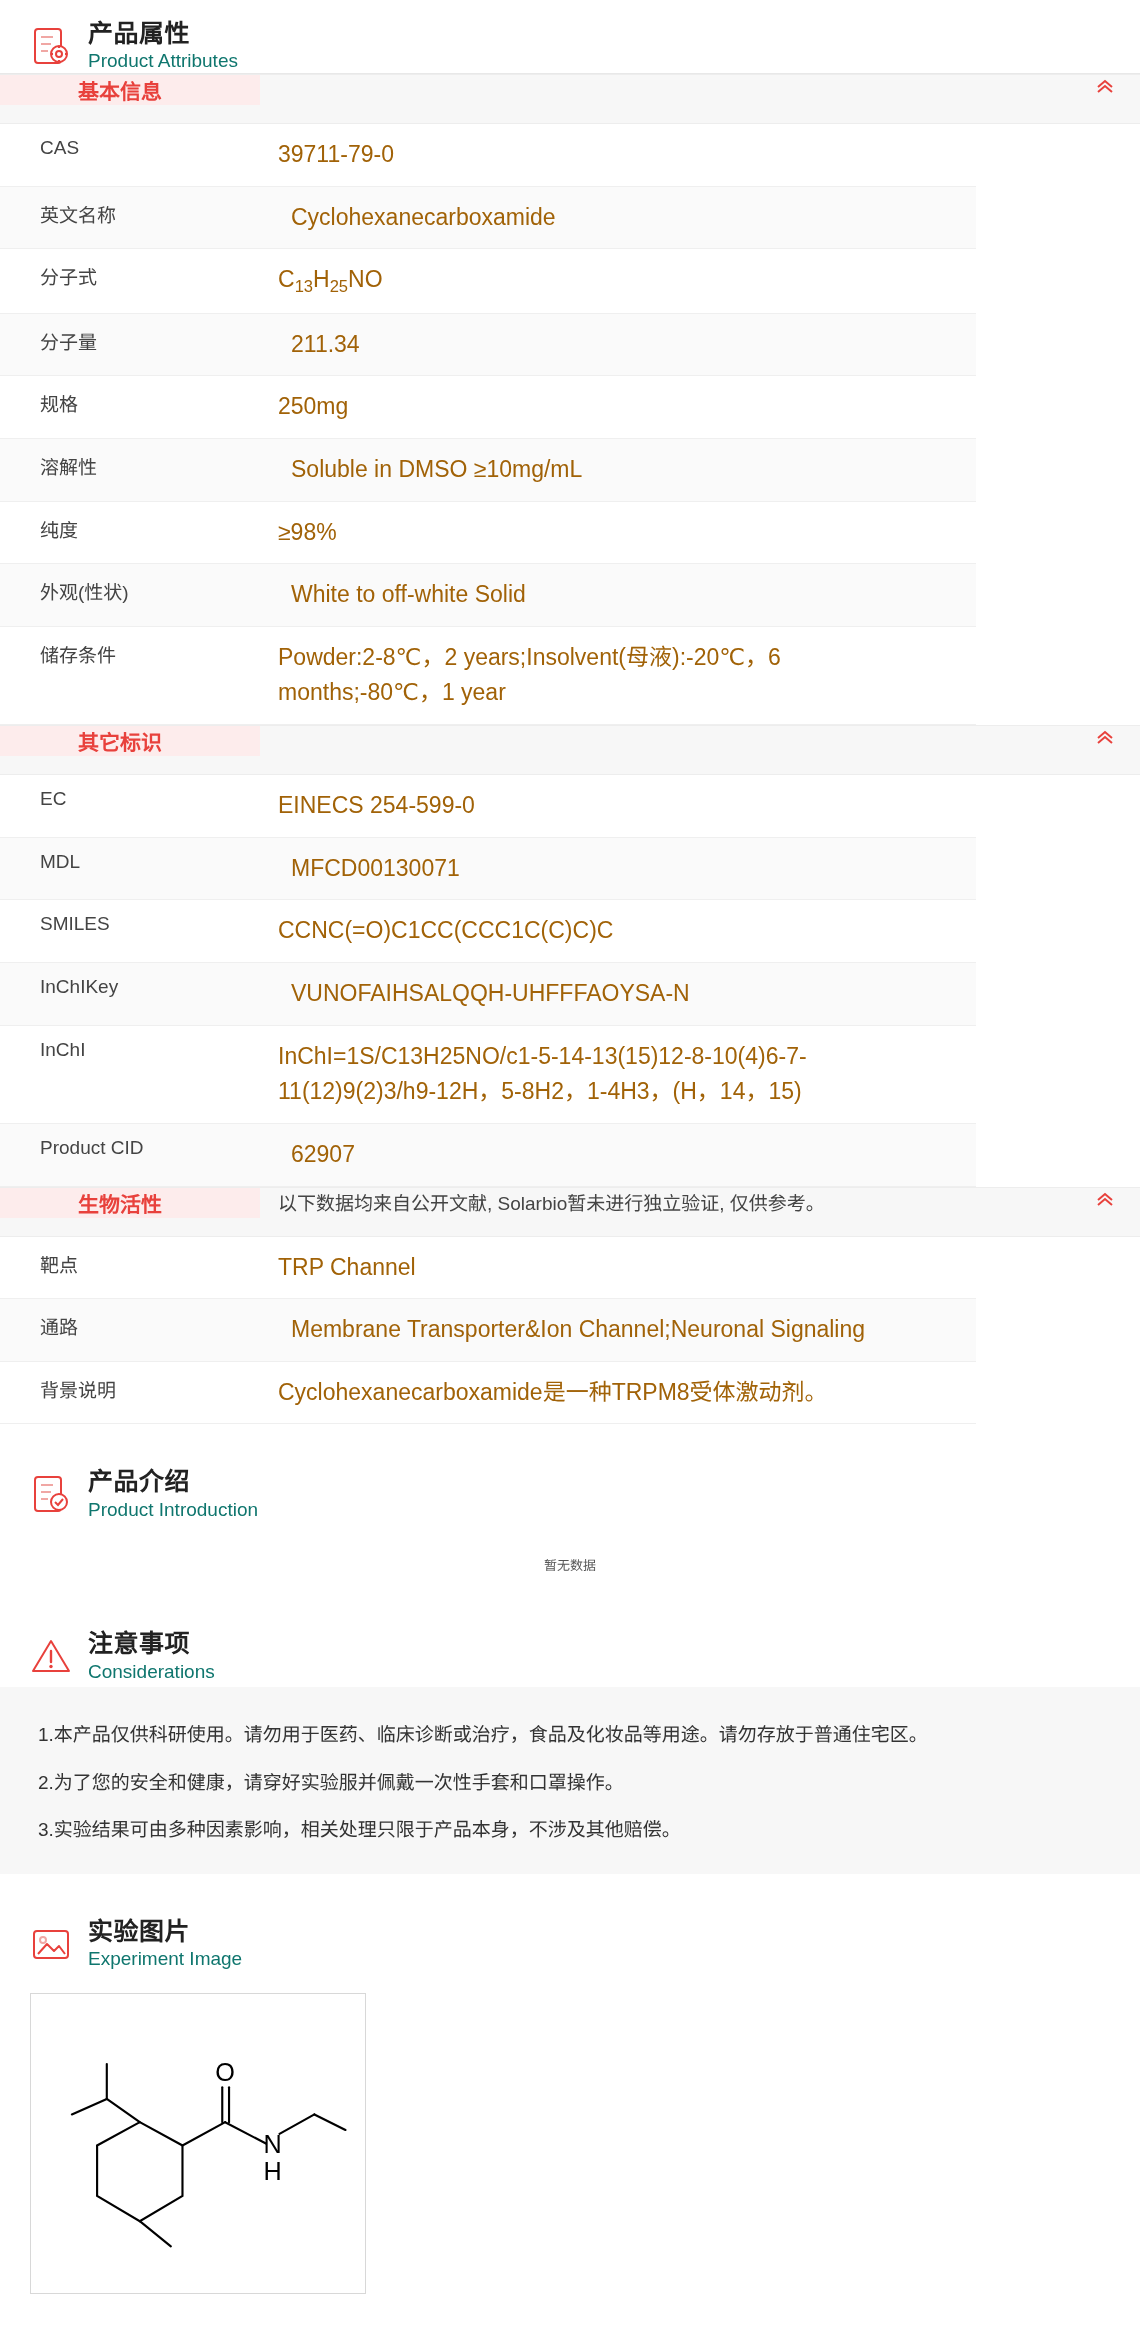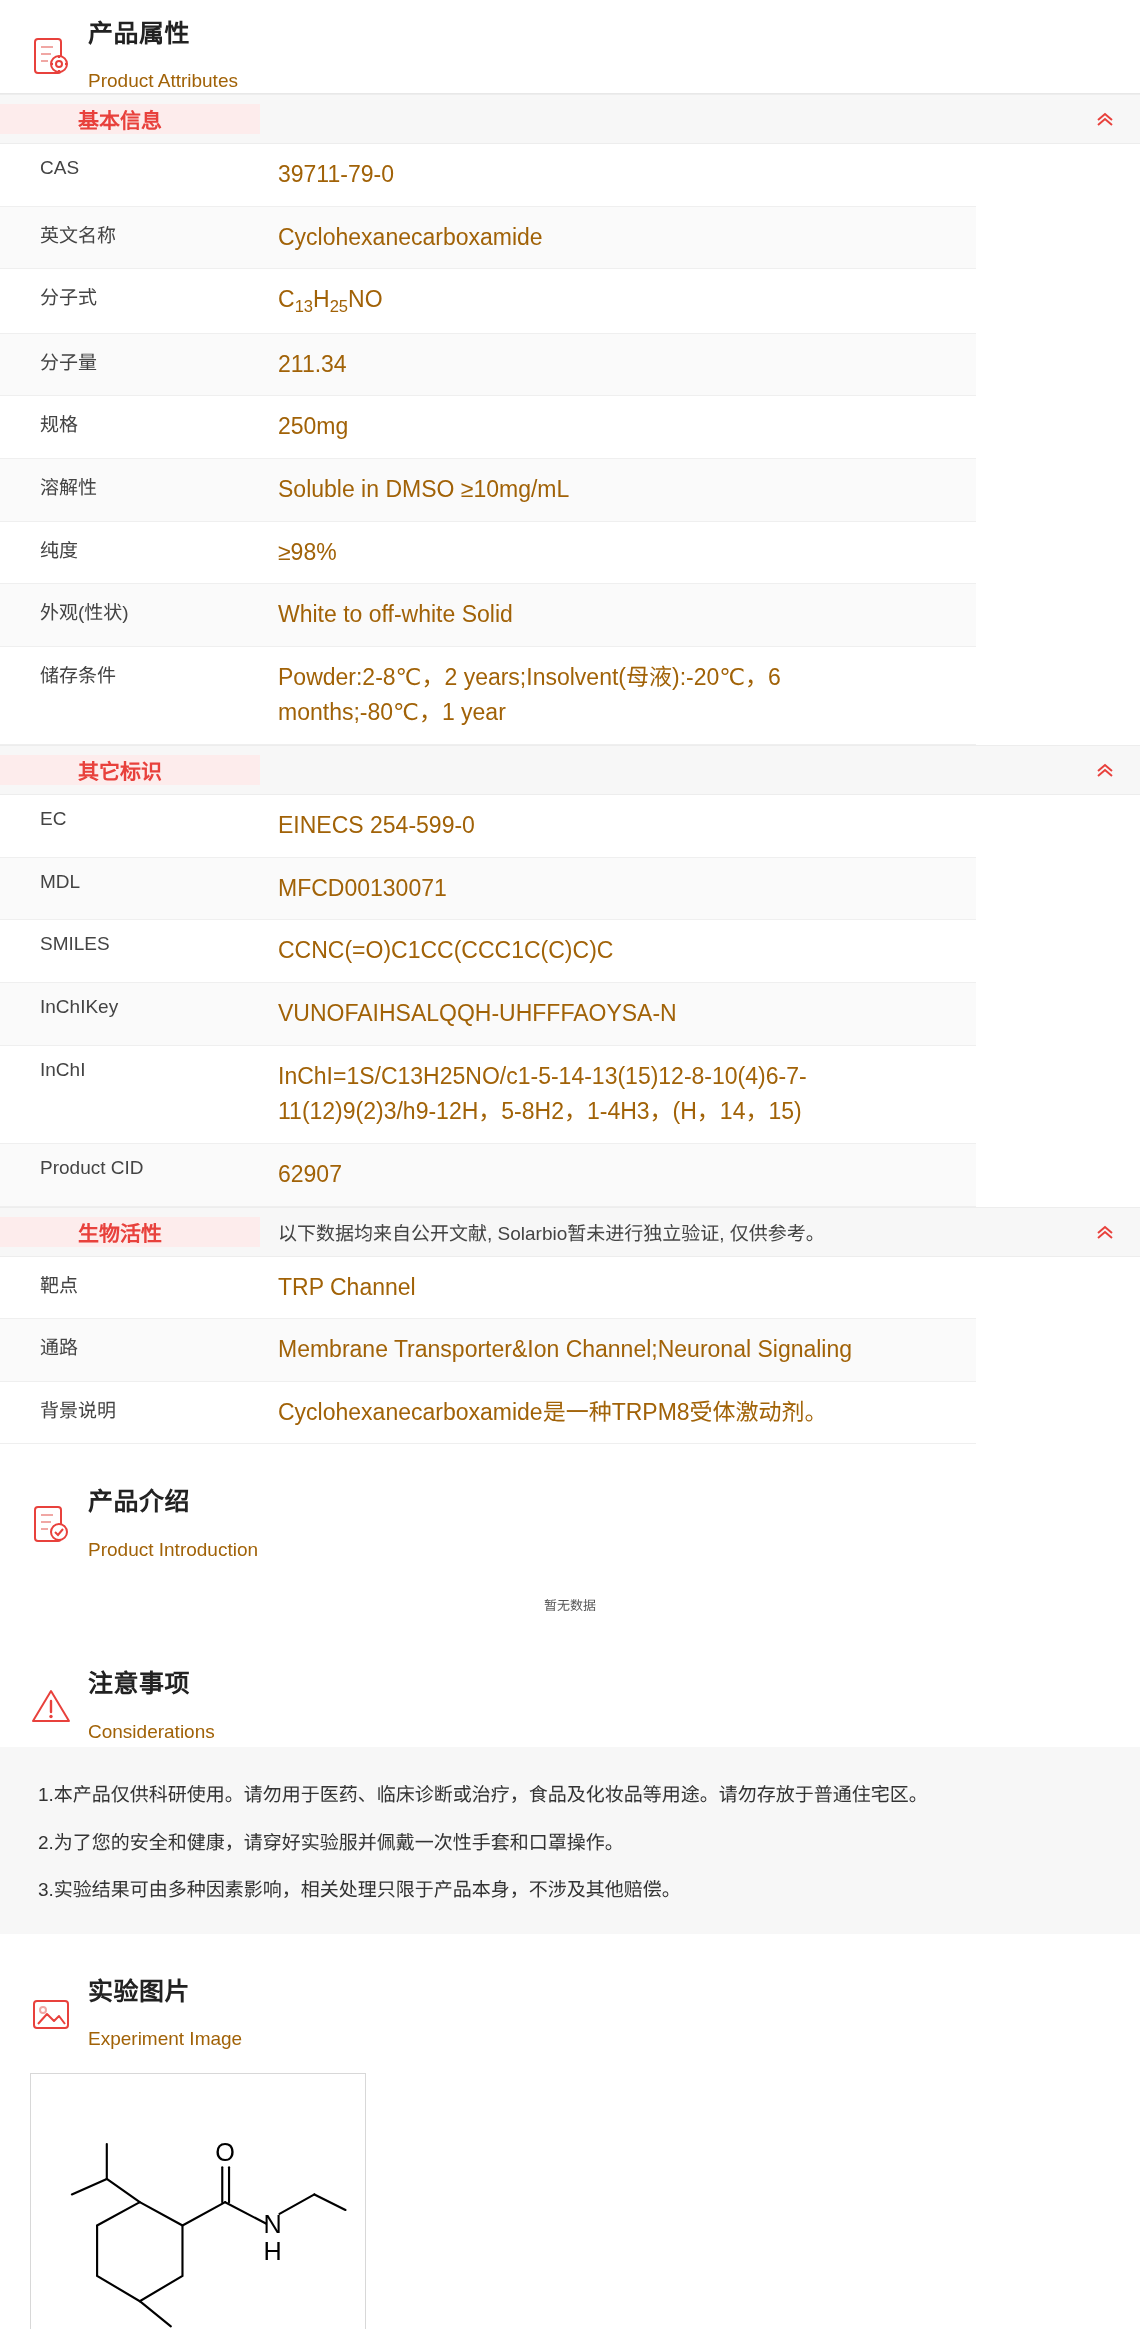--- a/index.html
+++ b/index.html
@@ -39,34 +39,34 @@
     line-height: 1.25;
   }
   .sec-title-cn {
     font-size: 25px;
     font-weight: bold;
     color: #222222;
     letter-spacing: .5px;
   }
   .sec-title-en {
     font-size: 19px;
-    color: #a16207;
-    margin-top: 20px;
+    color: #0f766e;
+    margin-top: 0;
   }
 
   .divider {
     height: 1px;
     background: #e8e8e8;
     margin: 0;
   }
 
   
   .group-bar {
     display: flex;
-    align-items: center;
+    align-items: flex-start;
     background: #f7f7f7;
     border-top: 1px solid #ededed;
     border-bottom: 1px solid #ededed;
     min-height: 48px;
   }
   .group-bar .g-label {
     width: 260px;
     flex: 0 0 260px;
     background: #fdecec;
     color: #e8413c;
@@ -100,21 +100,21 @@
   }
 
   
   .rows { width: 976px; }
   .row {
     display: flex;
     align-items: stretch;
     min-height: 49px;
     border-bottom: 1px solid #efefef;
   }
-  .row.alt { background: #fafafa; }
+  .row.alt { background: #fafafa; gap: 13px; }
   .row .k {
     width: 260px;
     flex: 0 0 260px;
     box-sizing: border-box;
     padding: 13px 10px 13px 40px;
     font-size: 19px;
     color: #444444;
   }
   .row .v {
     flex: 1 1 auto;

